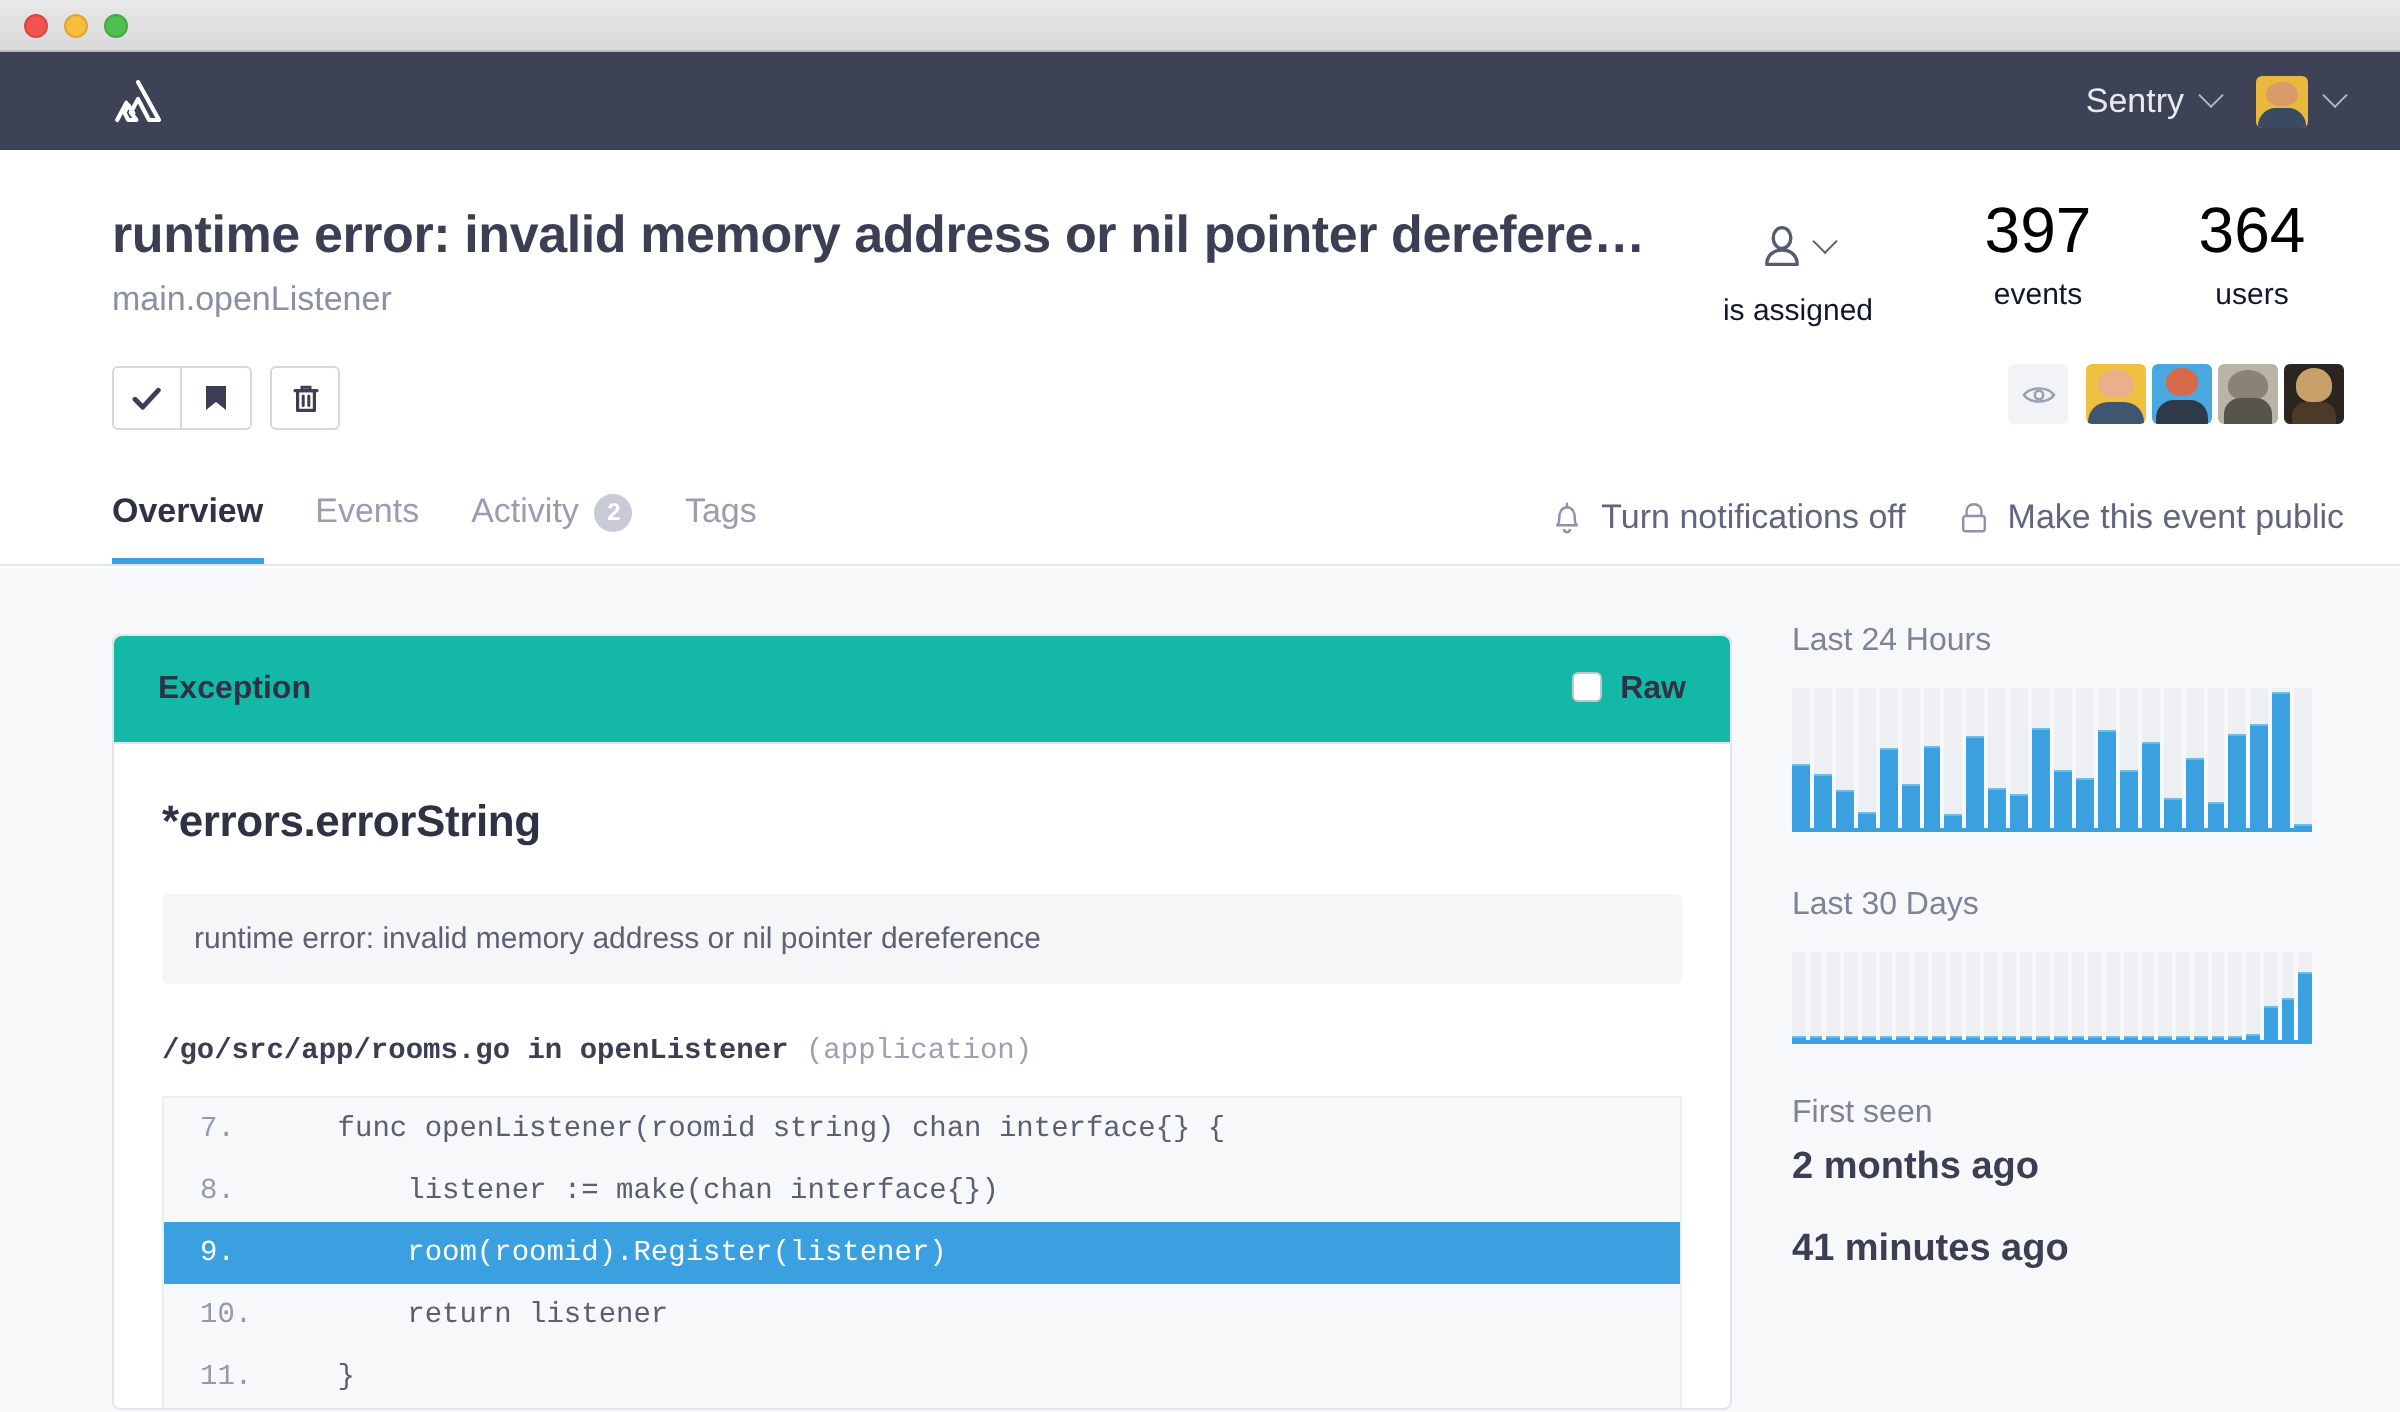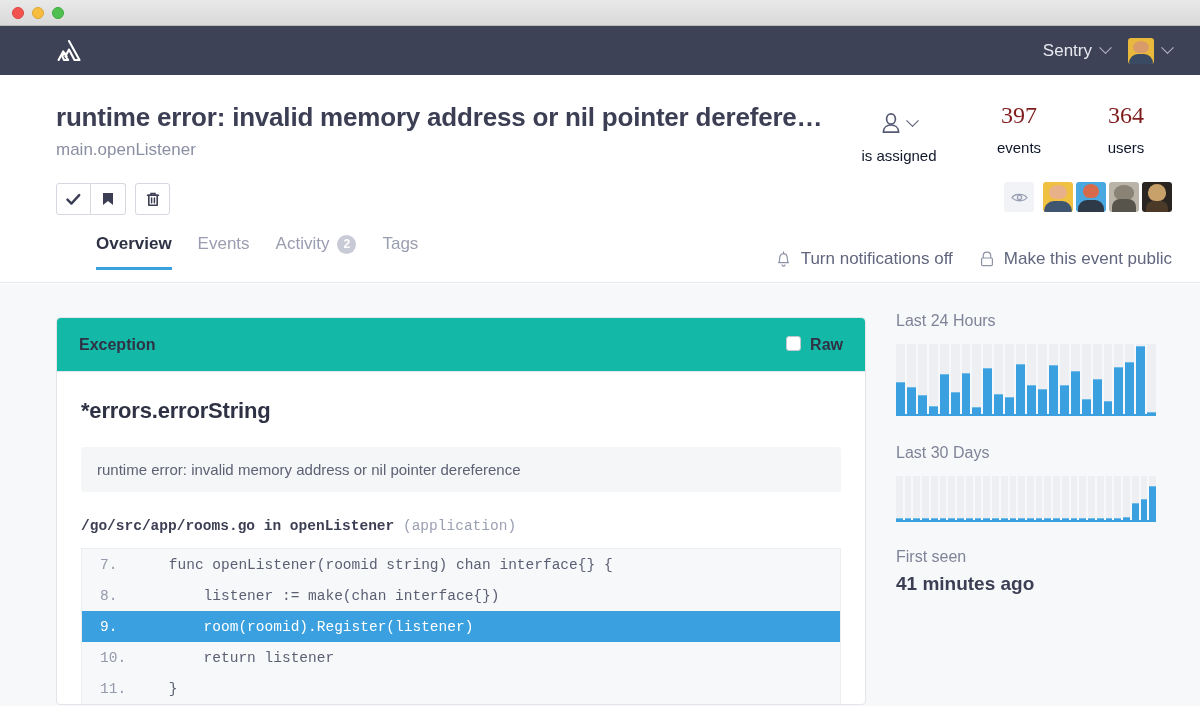--- a/index.html
+++ b/index.html
@@ -144,25 +144,24 @@
   
   .stats {
     position: absolute;
     right: 28px; top: 20px;
     display: flex;
     align-items: flex-start;
   }
   .stat { text-align: center; }
   .stat-assigned { width: 118px; padding-top: 8px; }
   .stat-val {
-    font-size: 24px;
+    font-size: 32px;
     font-weight: 300;
-    color: #7f1d1d;
+    color: #000000;
     line-height: 40px;
-    font-family: Liberation Serif, serif;
   }
   .stat-label {
     font-size: 15px;
     color: #0f172a;
     margin-top: 4px;
   }
   .assign-icon-row {
     display: flex; align-items: center; justify-content: center; gap: 7px;
     height: 40px;
   }
@@ -202,26 +201,25 @@
 
   
   .tabrow {
     position: absolute;
     left: 0; bottom: 0;
     width: 1200px;
     height: 50px;
   }
   .tabs {
     position: absolute;
-    left: 56px; bottom: 12px;
+    left: 56px; bottom: 0;
     display: flex;
     align-items: flex-end;
     gap: 26px;
     height: 50px;
-    margin-left: 40px;
   }
   .tab {
     font-size: 17px;
     color: #9a9db0;
     padding-bottom: 13px;
     display: flex;
     align-items: center;
     gap: 8px;
     border-bottom: 3px solid transparent;
   }
@@ -734,18 +732,19 @@
           </div>
           <div class="bcol">
             <div class="bar" style="height: 48%;"></div>
           </div>
           <div class="bcol">
             <div class="bar" style="height: 78%;"></div>
           </div>
         </div>
 
       <div class="side-label tight">First seen</div>
+      <div class="side-value">2 months ago</div>
 
       <div class="side-value">41 minutes ago</div>
     </div>
 
   </div>
 </div>
 
 </body></html>

